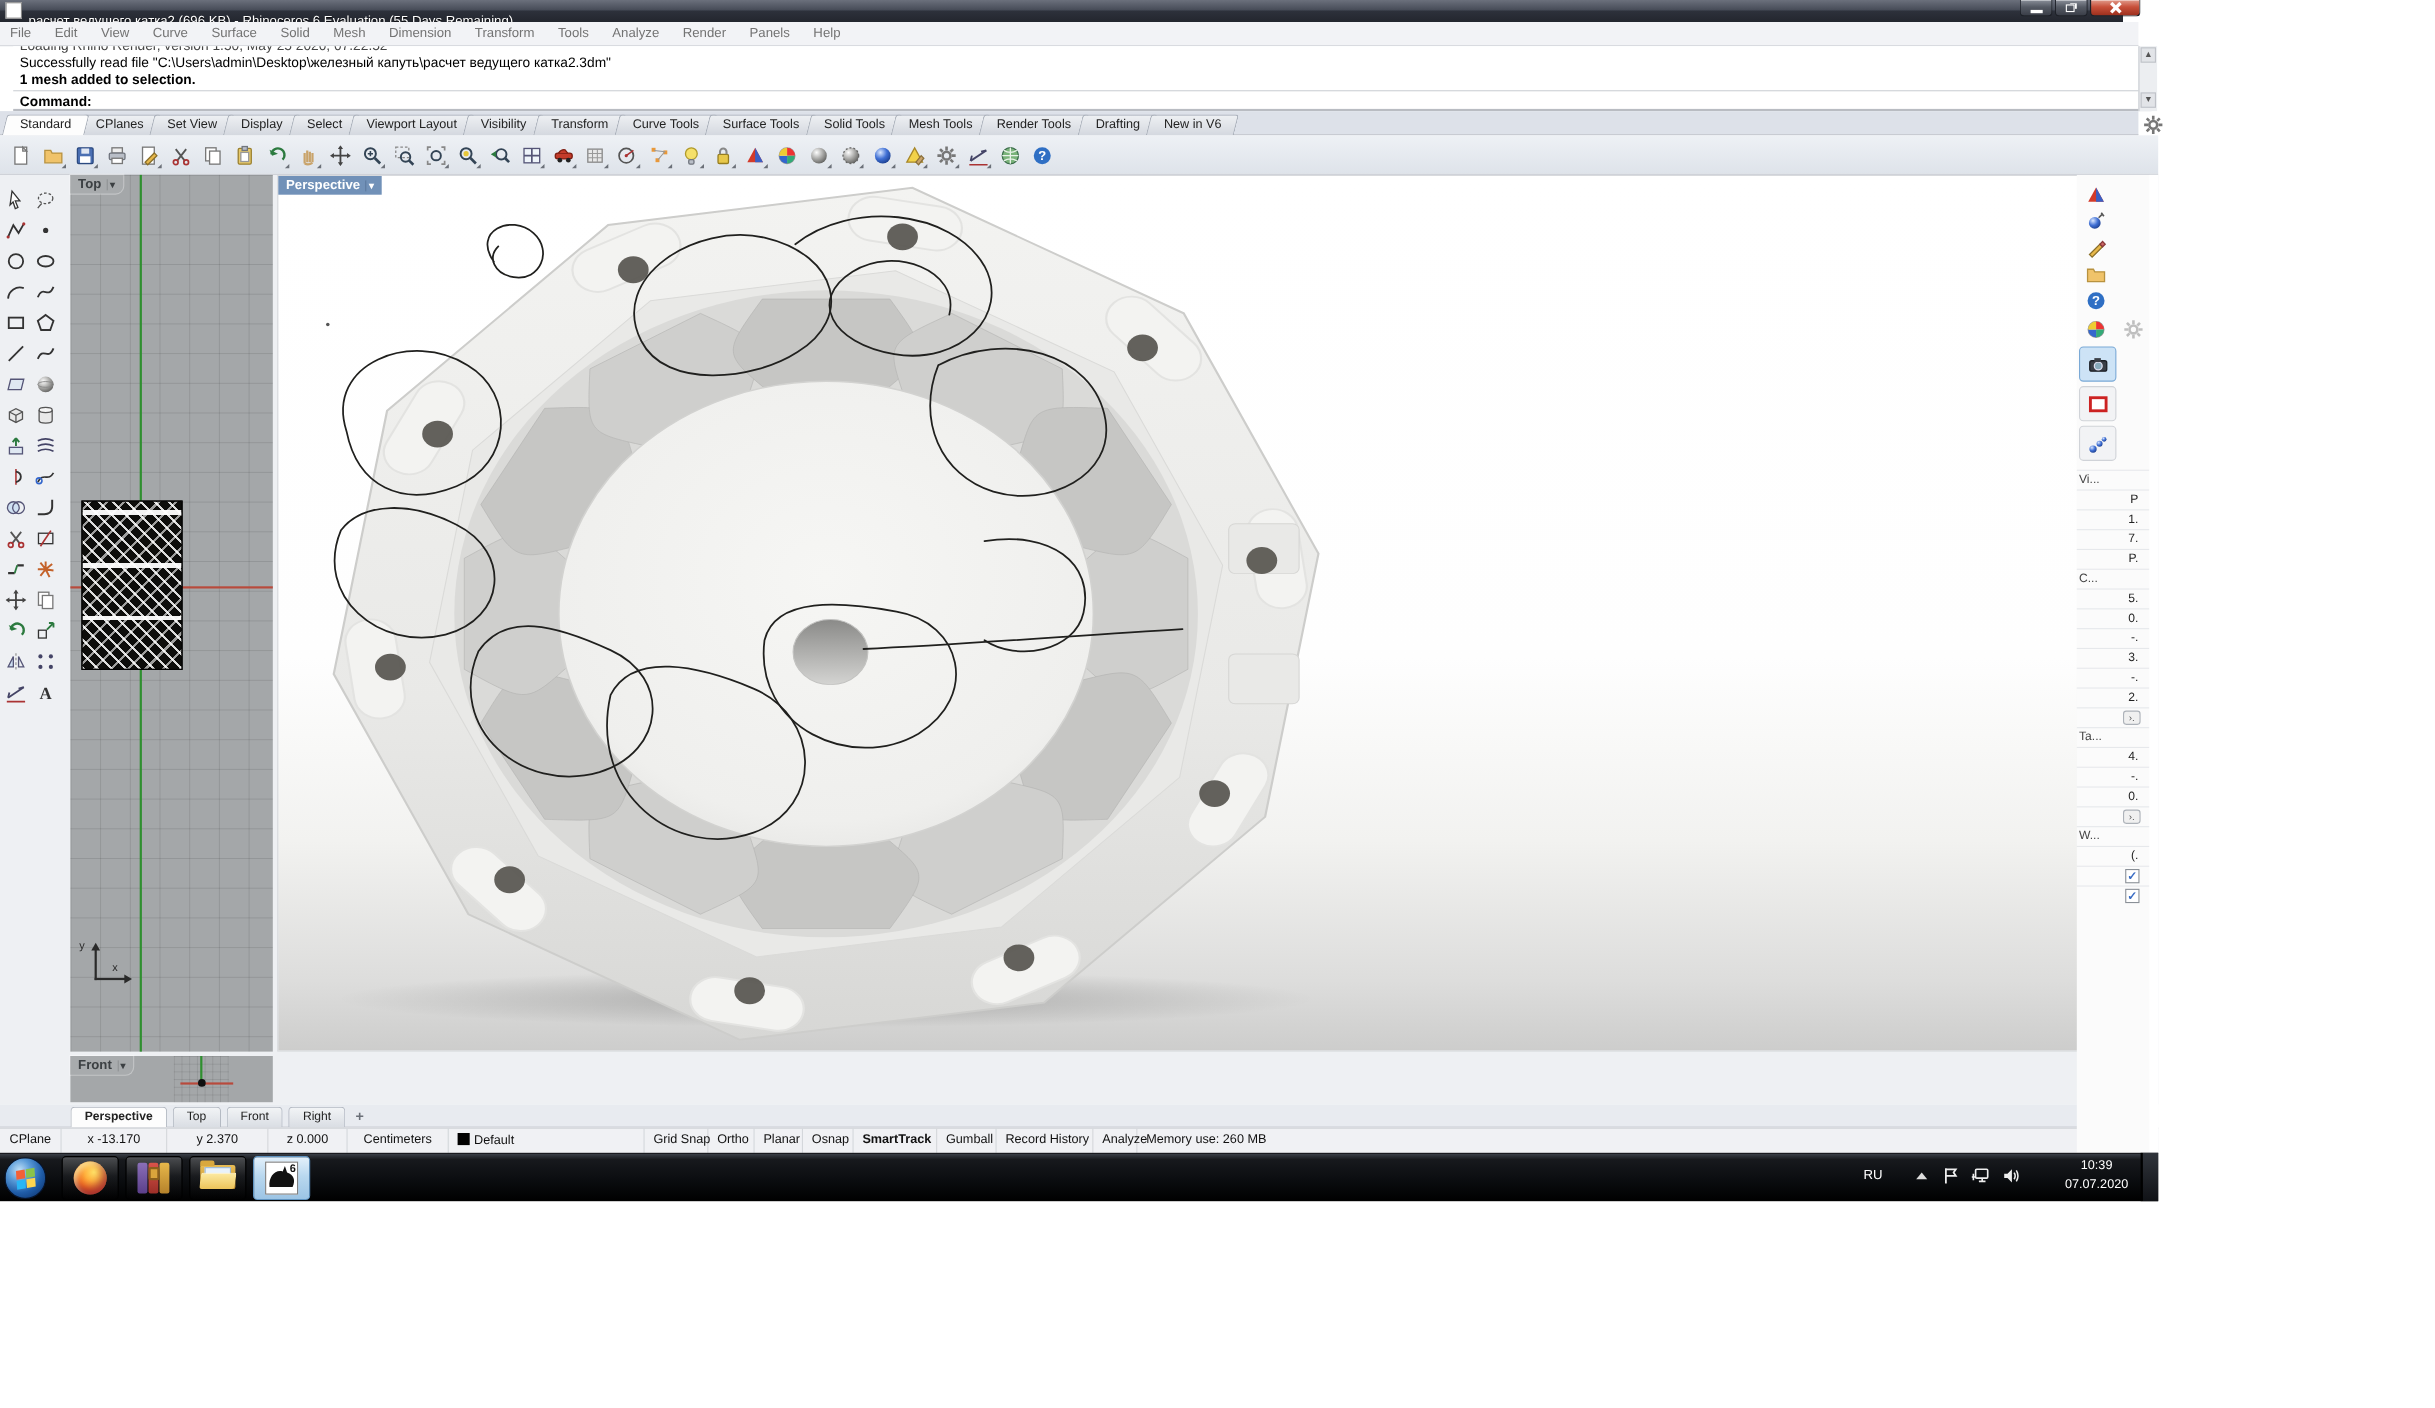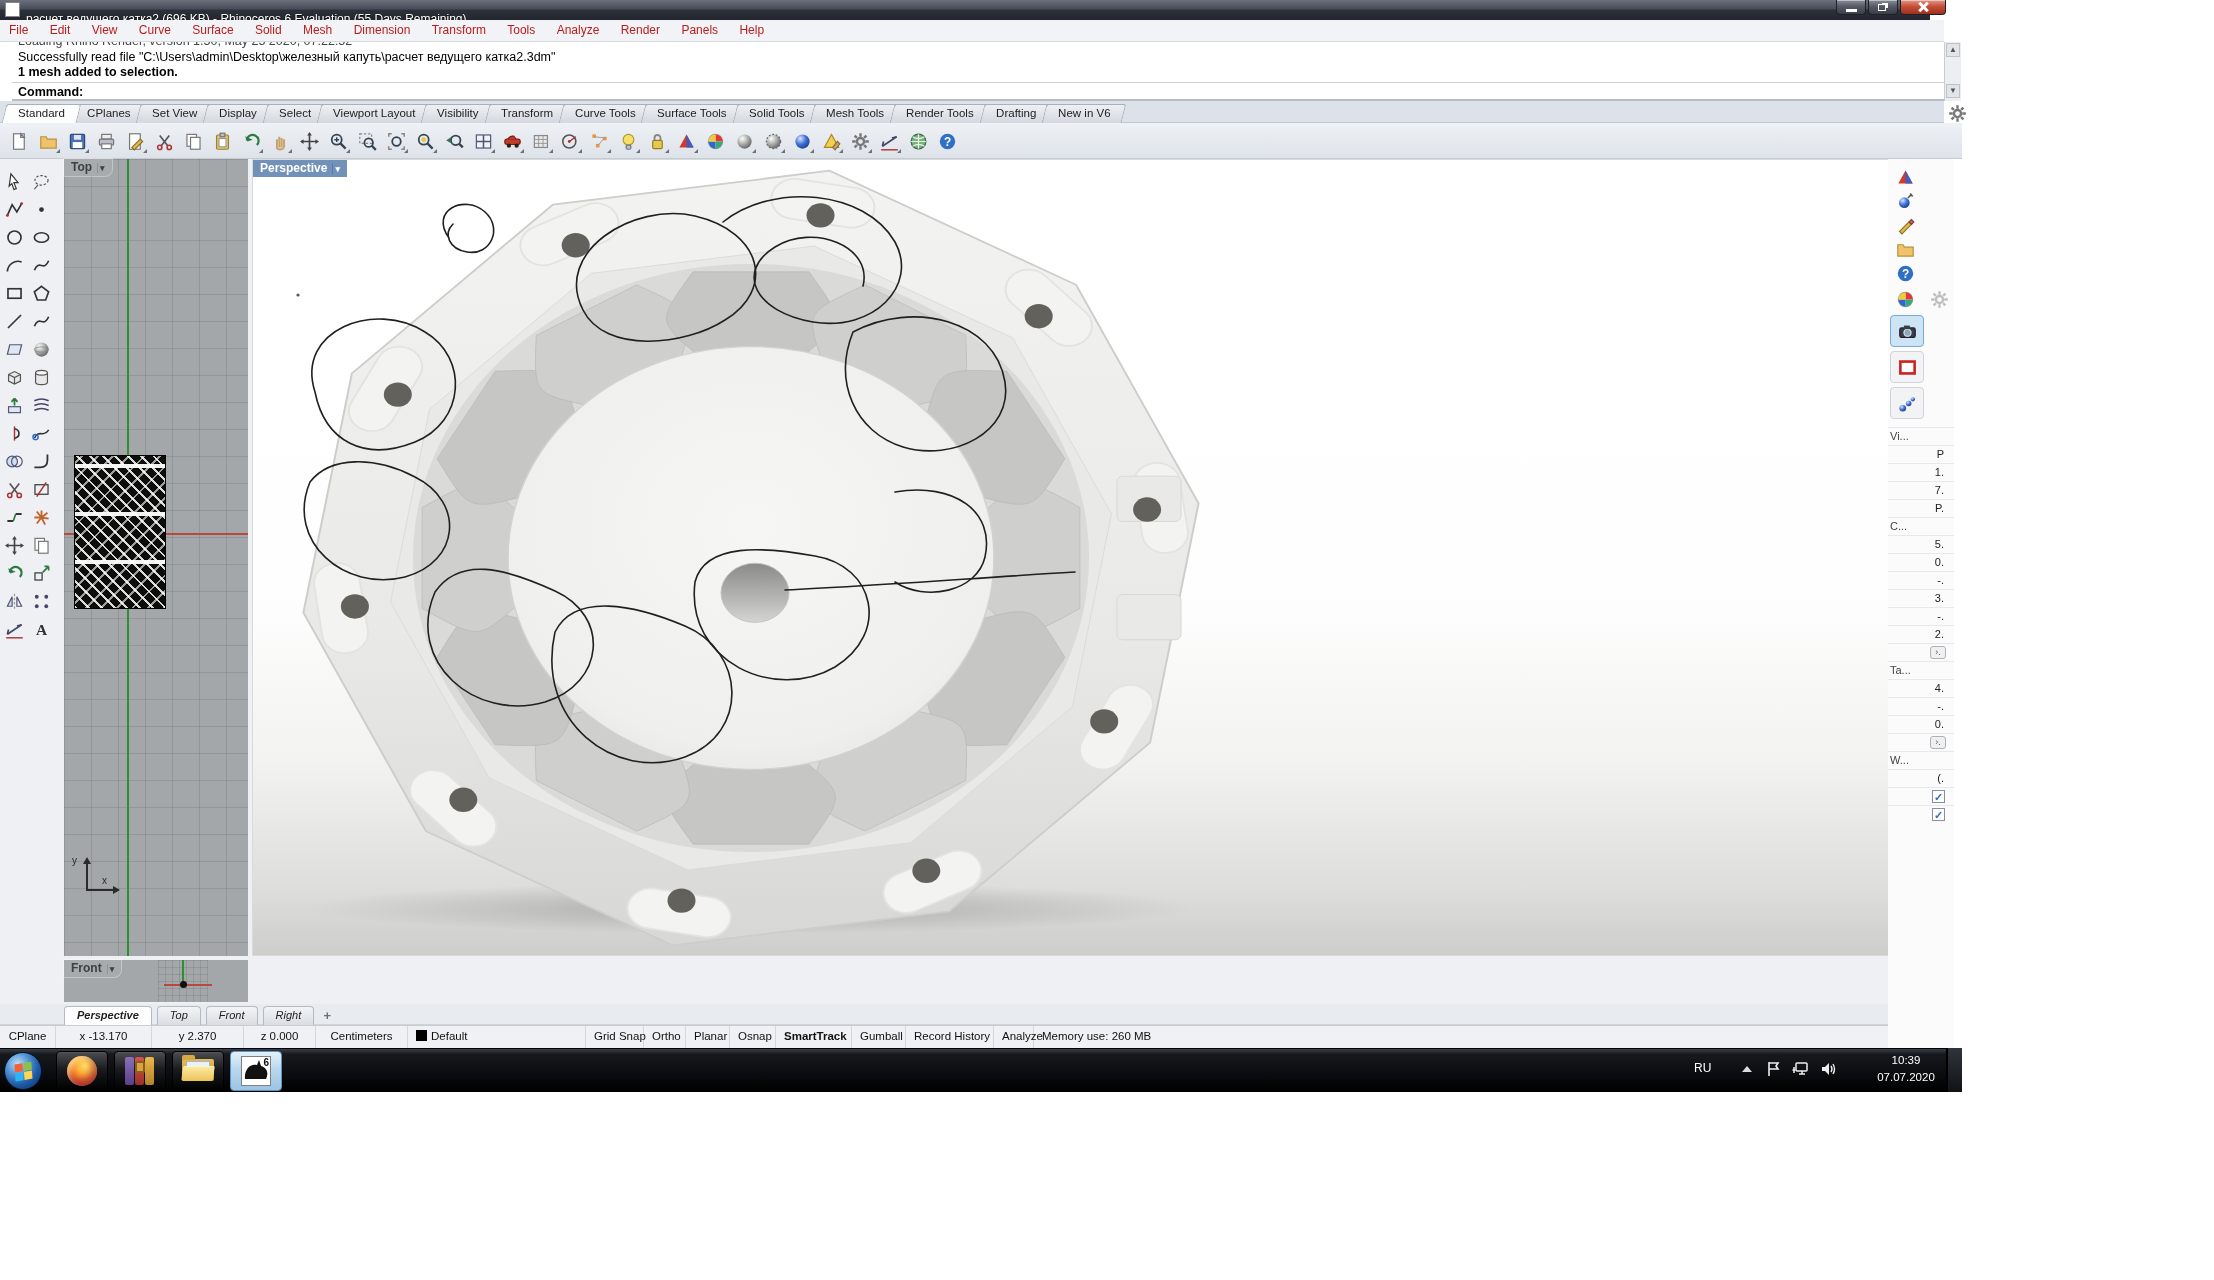--- a/index.html
+++ b/index.html
@@ -34,21 +34,21 @@
   
   #bg-tab { left:1040px; top:0; width:68px; height:12px; background:#2b3240; }
   #bg-tab-dot { left:1052px; top:3px; width:7px; height:7px; background:#d8402a; border-radius:2px; }
   #bg-strip { left:1108px; top:0; width:692px; height:16px;
     background:linear-gradient(180deg,#cfe2f4,#aecbe8); }
   #bg-strip-marks { left:1180px; top:4px; width:240px; height:8px;
     background:repeating-linear-gradient(90deg,#5a6f8a 0 14px,transparent 14px 22px); opacity:.55; }
 
   
   #menubar { left:0; top:20px; width:1944px; height:22px; background:#f2f3f6;
-    border-bottom:1px solid #d6d9de; font-size:12px; color:#b91c1c; }
+    border-bottom:1px solid #d6d9de; font-size:12px; color:#737373; }
   .menu-item { display:inline-block; padding:3px 9px 0 9px; height:22px; cursor:default; }
 
   
   #cmdarea { left:12px; top:42px; width:1944px; height:59px; background:#fff;
     border-bottom:2px solid #b9bcc2; font-size:12.5px; color:#000; }
   #cmd-clip { left:6px; top:0; width:1800px; height:7px; overflow:hidden; color:#444; }
   #cmd-clip span { position:relative; top:-8px; }
   #cmd-line1 { left:6px; top:8px; width:1900px; white-space:nowrap; }
   #cmd-line2 { left:6px; top:23px; width:1900px;font-weight:bold; }
   #cmd-sep { left:0; top:40px; width:1944px; height:1px; background:#cdd0d5; }
@@ -145,21 +145,21 @@
   #right-disc:after { content:""; position:absolute; left:9px; top:9px; width:8px; height:8px;
     border-radius:50%; background:#000; border:2px solid #fff; }
 
   
   #vptabs { left:0; top:1004px; width:1944px; height:21px; background:#e8ebf0;
     border-bottom:1px solid #cfd3d9; font-size:11px; }
   .vptab { position:relative; display:inline-block; margin:2px 0 0 2px; padding:2px 12px 0 12px;
     height:19px; background:linear-gradient(180deg,#f2f4f6,#d9dde3); border:1px solid #b4bac3;
     border-bottom:none; border-radius:4px 4px 0 0; color:#222; }
   .vptab.active { background:#fdfdfd; font-weight:bold; }
-  #vptab-strip { position:absolute; left:62px; top:0; white-space:nowrap;font-style:italic; }
+  #vptab-strip { position:absolute; left:62px; top:0; white-space:nowrap; }
   .vp-add { position:relative; display:inline-block; margin-left:6px; color:#6b7078;
     font-size:13px; font-weight:bold; top:1px; }
 
   
   #statusbar { left:0; top:1025px; width:1962px; height:23px; background:#f0f1f4;
     border-top:1px solid #c9ccd1; font-size:11.5px; color:#111; display:flex; }
   .sb-cell { border-right:1px solid #d4d7db; padding:4px 8px 0 8px; height:100%;
     white-space:nowrap; text-align:center; }
   .sb-swatch { display:inline-block; width:11px; height:11px; background:#000;
     vertical-align:-1px; margin-right:4px; }

